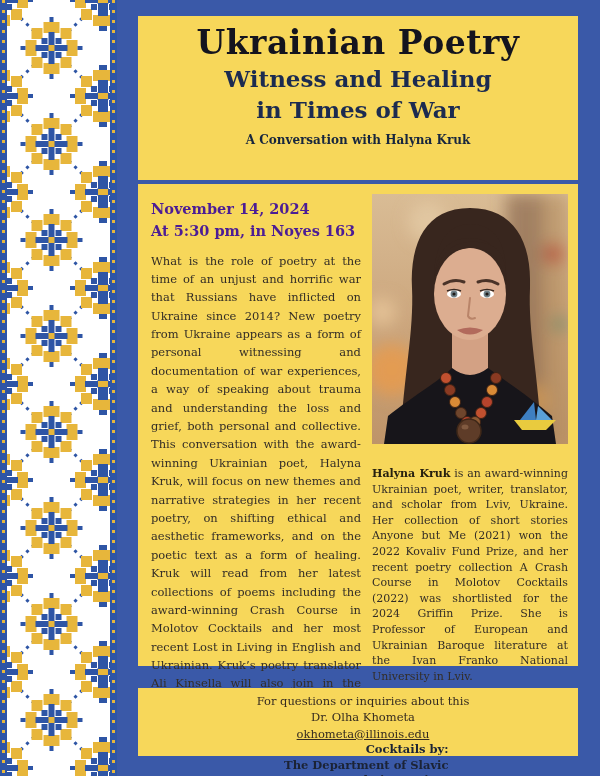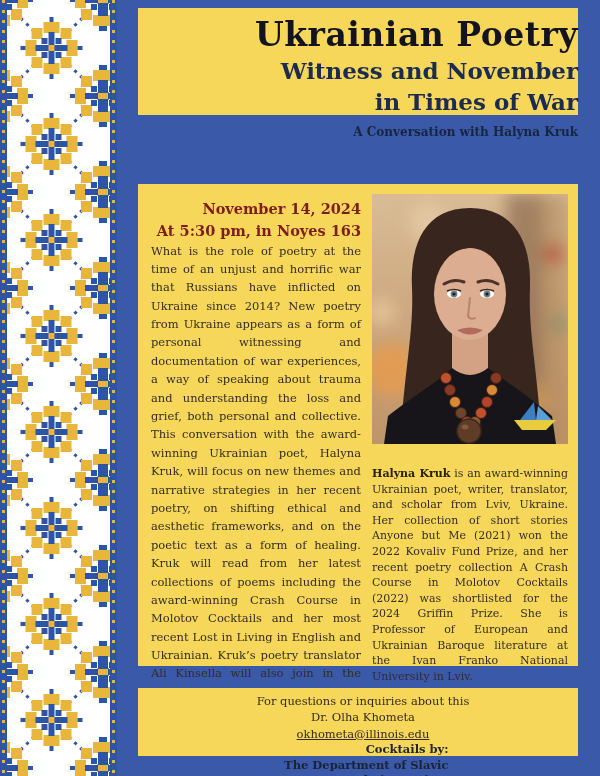--- a/index.html
+++ b/index.html
@@ -3,30 +3,30 @@
 <meta charset="utf-8">
 <style>
   html,body{margin:0;padding:0;}
   body{
     width:600px;height:776px;position:relative;overflow:hidden;
     background:#3A59A8;
     font-family:"DejaVu Serif", serif;
   }
   .box{position:absolute;left:138px;width:440px;background:#F7D75A;box-sizing:border-box;}
   
-  .header-box{top:8px;height:107px;text-align:right;}
+  .header-box{top:16px;height:164px;text-align:center;}
   .title{font-size:33px;font-weight:bold;color:#14141E;margin:9px 0 0;letter-spacing:.5px;line-height:1.1;}
   .subtitle{font-size:23px;font-weight:bold;color:#1C2B50;line-height:1.32;margin-top:3px;}
   .tagline{font-size:12px;font-weight:bold;color:#17263E;margin-top:8px;}
   
   .content-box{top:184px;height:482px;}
   .content-inner{display:flex;padding:10px 10px 0 13px;gap:11px;}
   .col-left{width:212px;}
   .col-right{width:196px;}
-  .date-heading{color:#7f1d1d;font-weight:bold;font-size:14.5px;text-align:right;line-height:1.5;margin:4px 0 0;}
+  .date-heading{color:#4c1d95;font-weight:bold;font-size:14.5px;text-align:left;line-height:1.5;margin:4px 0 10px;}
   .description{font-size:11.5px;line-height:1.6;text-align:justify;color:#332D26;margin:0;}
   .photo{width:196px;height:250px;display:block;}
   .bio{font-size:11px;line-height:1.42;text-align:justify;color:#332D26;margin:22px 0 0;}
   .bio strong{color:#26200F;}
   
   .footer-box{top:688px;height:68px;display:flex;align-items:center;padding:5px 4px 5px 14px;flex-direction:column;}
   .contact{width:232px;text-align:center;font-size:11.5px;line-height:1.42;color:#352B20;}
   .contact a{color:#352B20;text-decoration:underline;}
   .sponsor{flex:1;text-align:right;font-weight:bold;font-size:11.5px;line-height:1.35;color:#1B2335;padding-right:7px;}
   .logo-wrap{width:46px;height:58px;flex:0 0 auto;}
@@ -80,21 +80,21 @@
   <rect x="7" y="0" width="103" height="776" fill="url(#vy)"></rect>
   <rect x="0" y="0" width="7" height="776" fill="#2E55A5"></rect>
   <rect x="110" y="0" width="7" height="776" fill="#2E55A5"></rect>
   <line x1="3.5" y1="0" x2="3.5" y2="776" stroke="#E7B63B" stroke-width="3" stroke-dasharray="3 7"></line>
   <line x1="113.5" y1="0" x2="113.5" y2="776" stroke="#E7B63B" stroke-width="3" stroke-dasharray="3 7"></line>
 </svg>
 
 <header class="box header-box">
   <h1 class="title">Ukrainian Poetry</h1>
   <div class="subtitle">
-    <div>Witness and November</div>
+    <div>Witness and Healing</div>
     <div>in Times of War</div>
   </div>
   <div class="tagline">A Conversation with Halyna Kruk</div>
 </header>
 
 <main class="box content-box">
   <div class="content-inner">
     <div class="col-left">
       <div class="date-heading">
         <div>November 14, 2024</div>

